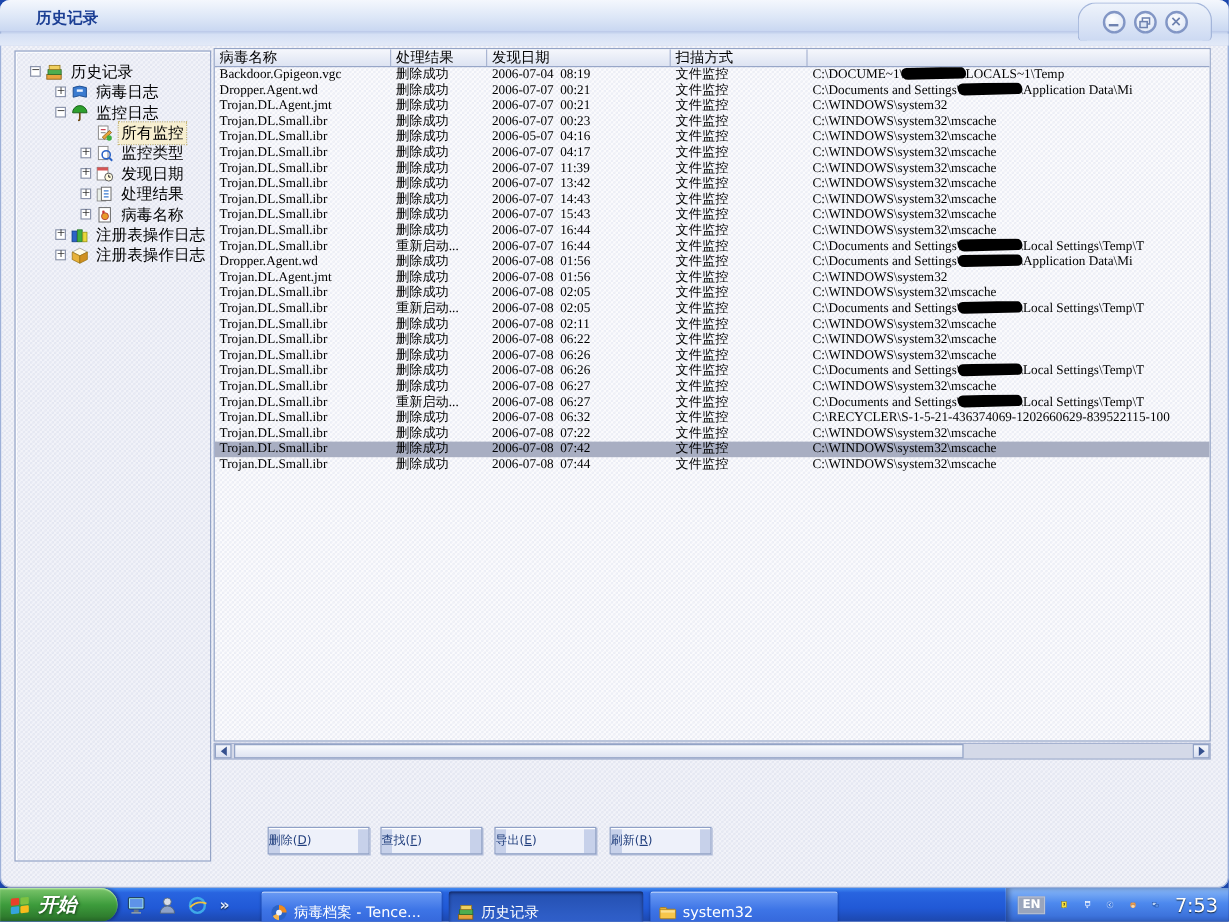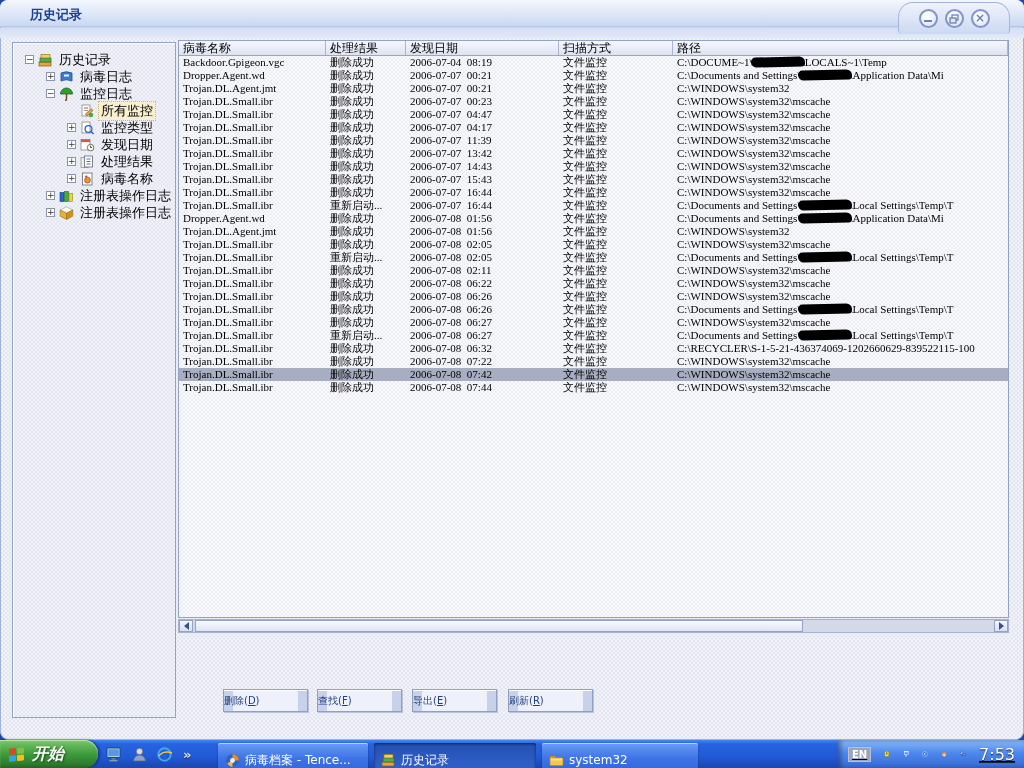--- a/index.html
+++ b/index.html
@@ -89,21 +89,21 @@
   #ql-chevron { color:#dce8ff; font-size:13px; font-weight:bold; margin-left:2px; text-shadow:0 1px 1px #123; }
   .task { position:absolute; top:3px; height:34px; border-radius:2px;
           background:linear-gradient(#6b9bf4,#3d74e6 45%,#3264d8 85%,#2b58c4);
           box-shadow:inset 0 1px 0 rgba(255,255,255,.55), 0 1px 2px rgba(0,0,20,.35);
           color:#fff; font-size:12px; display:flex; align-items:center; gap:5px; padding:12px 7px; overflow:hidden; white-space:nowrap; }
   .task.active { background:linear-gradient(#2450b0,#2e5dc6 60%,#3161ce);
                  box-shadow:inset 0 1px 3px rgba(0,0,25,.6); }
   .task .ticn { width:15px; height:15px; flex:none; }
   #tray { position:absolute; right:0; top:0; width:186px; height:28px;
           background:linear-gradient(#8ab8f7,#4d89ee 45%,#3a6fd8 90%);
-          box-shadow:inset 3px 0 4px rgba(0,0,30,.35); display:flex; align-items:center; gap:13px; padding-left:10px;text-decoration:underline; }
+          box-shadow:inset 3px 0 4px rgba(0,0,30,.35); display:flex; align-items:center; gap:13px; padding-left:10px; }
   #lang-chip { background:#9aa5bc; color:#fff; font-size:10px; font-weight:bold; padding:2px 4px;
                box-shadow:inset 0 0 0 1px #b9c2d4; }
   #tray-clock { margin-left:auto; margin-right:9px; color:#fff; font-size:16px; text-shadow:0 1px 1px #123; }
   .tricn { width:16px; height:16px; }
 </style>
 </head>
 <body>
 
 <div id="window">
   <div id="titlebar">
@@ -245,28 +245,27 @@
         </div>
       </div>
   </div>
 
   <div id="table-panel" class="tex-light">
     <div id="thead">
         <div class="th c0">病毒名称</div>
         <div class="th c1">处理结果</div>
         <div class="th c2">发现日期</div>
         <div class="th c3">扫描方式</div>
-        <div class="th c4">路径</div>
       </div>
     <div id="tbody">
         <div class="trow"><div class="cell c0">Backdoor.Gpigeon.vgc</div><div class="cell c1">删除成功</div><div class="cell c2">2006-07-04  08:19</div><div class="cell c3">文件监控</div><div class="cell c4">C:\DOCUME~1\<span class="redact"></span>\LOCALS~1\Temp</div></div>
         <div class="trow"><div class="cell c0">Dropper.Agent.wd</div><div class="cell c1">删除成功</div><div class="cell c2">2006-07-07  00:21</div><div class="cell c3">文件监控</div><div class="cell c4">C:\Documents and Settings\<span class="redact"></span>\Application Data\Mi</div></div>
         <div class="trow"><div class="cell c0">Trojan.DL.Agent.jmt</div><div class="cell c1">删除成功</div><div class="cell c2">2006-07-07  00:21</div><div class="cell c3">文件监控</div><div class="cell c4">C:\WINDOWS\system32</div></div>
         <div class="trow"><div class="cell c0">Trojan.DL.Small.ibr</div><div class="cell c1">删除成功</div><div class="cell c2">2006-07-07  00:23</div><div class="cell c3">文件监控</div><div class="cell c4">C:\WINDOWS\system32\mscache</div></div>
-        <div class="trow"><div class="cell c0">Trojan.DL.Small.ibr</div><div class="cell c1">删除成功</div><div class="cell c2">2006-07-07  04:47</div><div class="cell c3">文件监控</div><div class="cell c4">C:\WINDOWS\system32\mscache</div></div>
+        <div class="trow"><div class="cell c0">Trojan.DL.Small.ibr</div><div class="cell c1">删除成功</div><div class="cell c2">2006-05-07  04:16</div><div class="cell c3">文件监控</div><div class="cell c4">C:\WINDOWS\system32\mscache</div></div>
         <div class="trow"><div class="cell c0">Trojan.DL.Small.ibr</div><div class="cell c1">删除成功</div><div class="cell c2">2006-07-07  04:17</div><div class="cell c3">文件监控</div><div class="cell c4">C:\WINDOWS\system32\mscache</div></div>
         <div class="trow"><div class="cell c0">Trojan.DL.Small.ibr</div><div class="cell c1">删除成功</div><div class="cell c2">2006-07-07  11:39</div><div class="cell c3">文件监控</div><div class="cell c4">C:\WINDOWS\system32\mscache</div></div>
         <div class="trow"><div class="cell c0">Trojan.DL.Small.ibr</div><div class="cell c1">删除成功</div><div class="cell c2">2006-07-07  13:42</div><div class="cell c3">文件监控</div><div class="cell c4">C:\WINDOWS\system32\mscache</div></div>
         <div class="trow"><div class="cell c0">Trojan.DL.Small.ibr</div><div class="cell c1">删除成功</div><div class="cell c2">2006-07-07  14:43</div><div class="cell c3">文件监控</div><div class="cell c4">C:\WINDOWS\system32\mscache</div></div>
         <div class="trow"><div class="cell c0">Trojan.DL.Small.ibr</div><div class="cell c1">删除成功</div><div class="cell c2">2006-07-07  15:43</div><div class="cell c3">文件监控</div><div class="cell c4">C:\WINDOWS\system32\mscache</div></div>
         <div class="trow"><div class="cell c0">Trojan.DL.Small.ibr</div><div class="cell c1">删除成功</div><div class="cell c2">2006-07-07  16:44</div><div class="cell c3">文件监控</div><div class="cell c4">C:\WINDOWS\system32\mscache</div></div>
         <div class="trow"><div class="cell c0">Trojan.DL.Small.ibr</div><div class="cell c1">重新启动...</div><div class="cell c2">2006-07-07  16:44</div><div class="cell c3">文件监控</div><div class="cell c4">C:\Documents and Settings\<span class="redact"></span>\Local Settings\Temp\T</div></div>
         <div class="trow"><div class="cell c0">Dropper.Agent.wd</div><div class="cell c1">删除成功</div><div class="cell c2">2006-07-08  01:56</div><div class="cell c3">文件监控</div><div class="cell c4">C:\Documents and Settings\<span class="redact"></span>\Application Data\Mi</div></div>
         <div class="trow"><div class="cell c0">Trojan.DL.Agent.jmt</div><div class="cell c1">删除成功</div><div class="cell c2">2006-07-08  01:56</div><div class="cell c3">文件监控</div><div class="cell c4">C:\WINDOWS\system32</div></div>
         <div class="trow"><div class="cell c0">Trojan.DL.Small.ibr</div><div class="cell c1">删除成功</div><div class="cell c2">2006-07-08  02:05</div><div class="cell c3">文件监控</div><div class="cell c4">C:\WINDOWS\system32\mscache</div></div>

